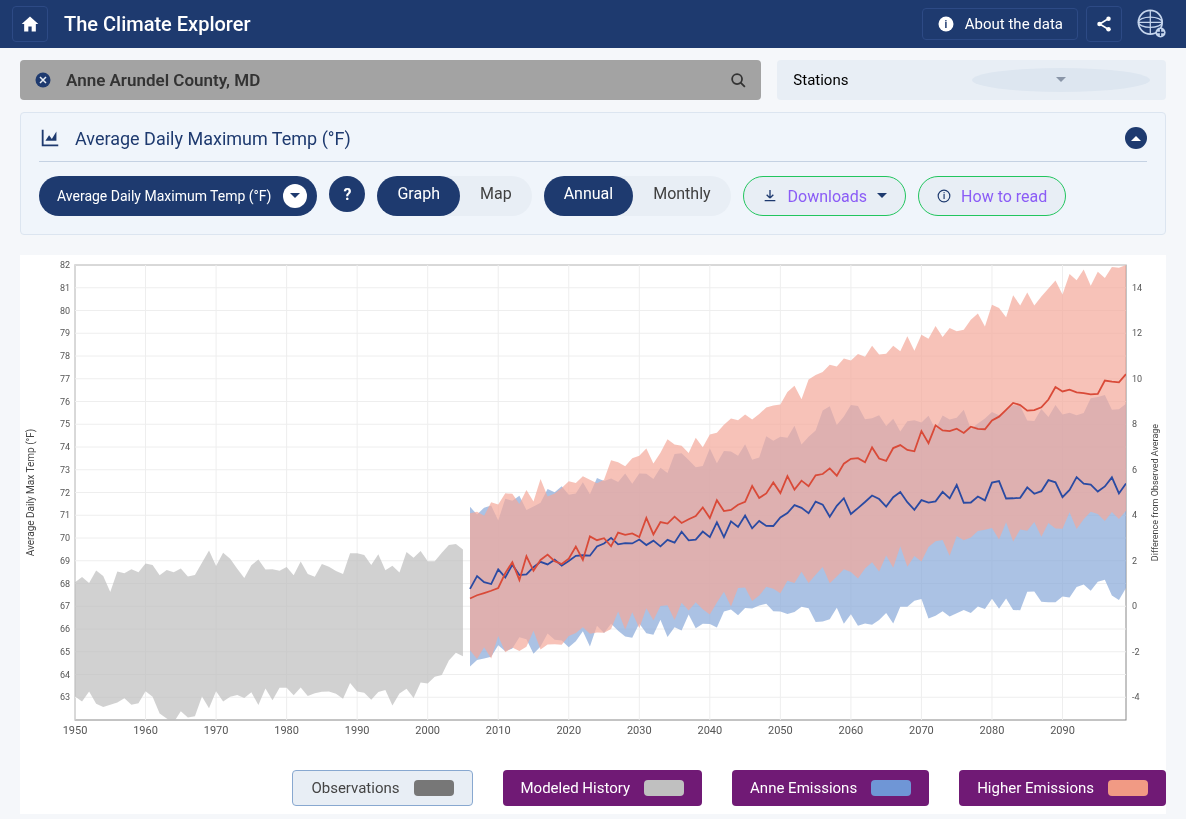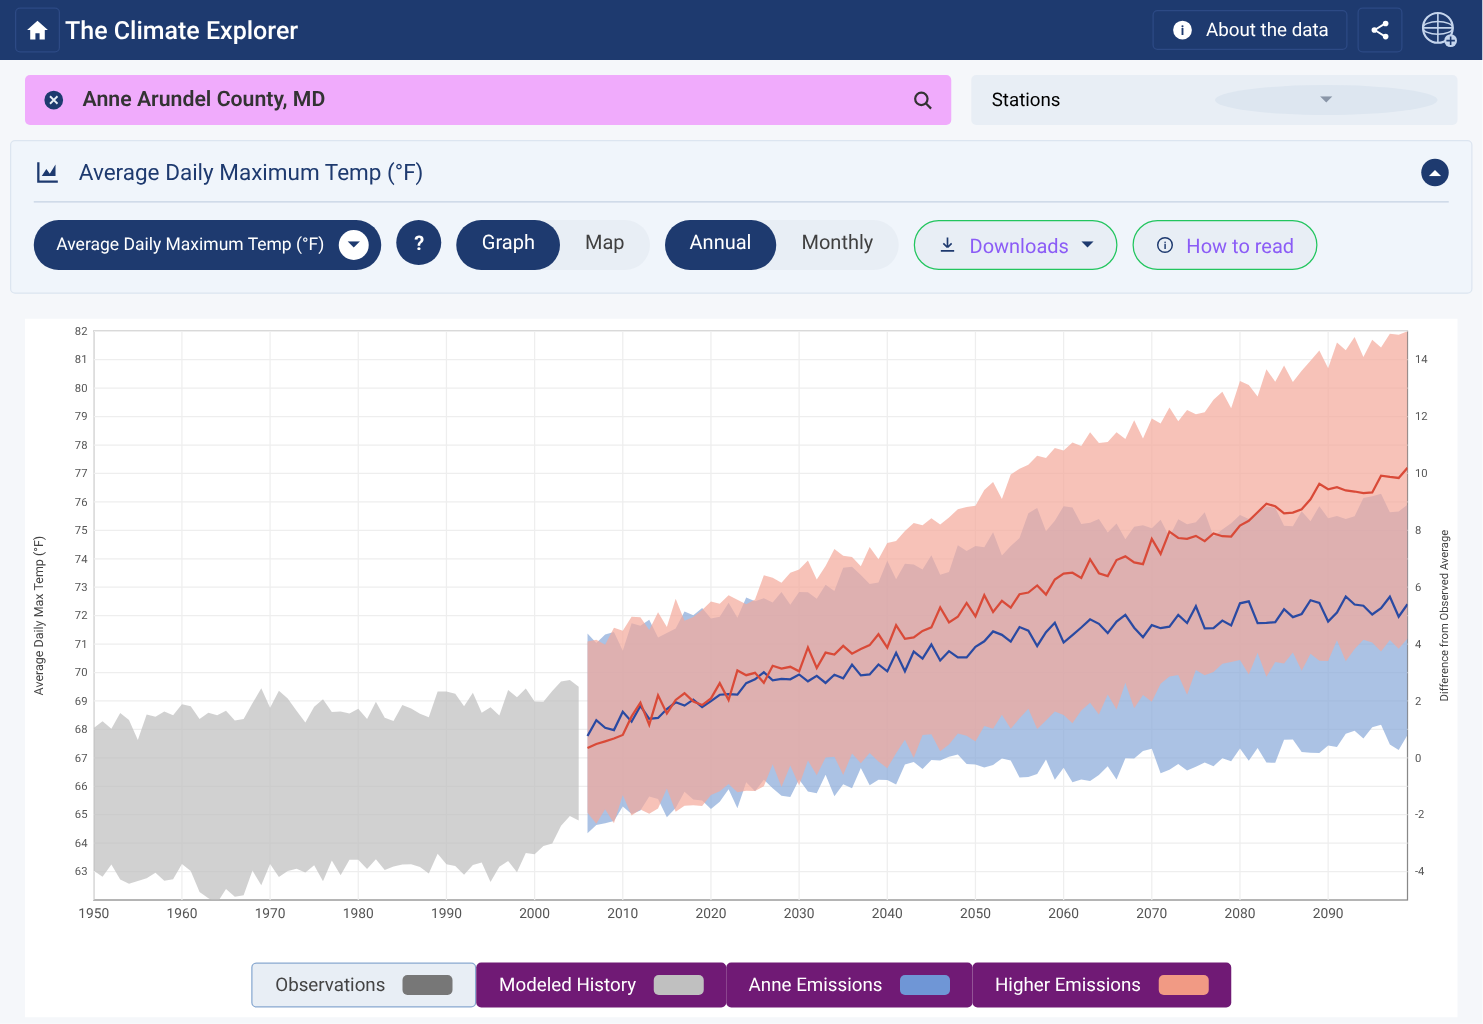--- a/index.html
+++ b/index.html
@@ -1,46 +1,46 @@
 <!DOCTYPE html>
 <html><head>
 <meta charset="utf-8">
 <style>
 * { box-sizing: border-box; margin: 0; padding: 0; font-family: -apple-system, BlinkMacSystemFont, "Segoe UI", Roboto, Arial, sans-serif; }
 body { background: #f5f7fa; }
 .header { background: #1e3a6f; color: #fff; display: flex; align-items: center; padding: 8px 12px; height: 48px; }
 .home-btn { background: #1e3a6f; border: 1px solid #2d4a85; border-radius: 4px; width: 36px; height: 36px; display: flex; align-items: center; justify-content: center; cursor: pointer; }
-.app-title { font-size: 20px; font-weight: 500; margin-left: 4px; flex: 1; }
+.app-title { font-size: 20px; font-weight: 500; margin-left: 16px; flex: 1; }
 .about-btn { background: #1e3a6f; border: 1px solid #2d4a85; border-radius: 4px; padding: 6px 14px; display: flex; align-items: center; gap: 10px; cursor: pointer; color: #fff; font-size: 15px; }
 .share-btn, .globe-btn { background: #1e3a6f; border: 1px solid #2d4a85; border-radius: 4px; width: 36px; height: 36px; display: flex; align-items: center; justify-content: center; cursor: pointer; margin-left: 8px; }
 .globe-btn { border: none; background: transparent; width: 44px; }
 .topbar { display: flex; gap: 16px; padding: 12px 20px; }
-.loc-bar { flex: 2; background: #f0abfc; border-radius: 4px; display: flex; align-items: center; padding: 8px 14px; }
+.loc-bar { flex: 2; background: #a3a3a3; border-radius: 4px; display: flex; align-items: center; padding: 8px 14px; }
 .loc-clear { color: #1e3a6f; cursor: pointer; margin-right: 14px; }
 .loc-text { font-size: 17px; font-weight: 600; color: #333; flex: 1; }
 .loc-search { color: #333; cursor: pointer; }
 .stations-bar { flex: 1; background: #e8eef5; border-radius: 4px; display: flex; align-items: center; padding: 8px 16px; color: #000000; font-size: 15px; cursor: pointer; }
 .stations-bar span { flex: 1; }
 .stations-caret { width: 24px; height: 24px; background: #dde6f0; border-radius: 50%; display: flex; align-items: center; justify-content: center; }
-.panel { margin: 0 8px 20px; background: #f0f5fb; border: 1px solid #dce5f0; border-radius: 4px; padding: 14px 18px 18px; }
+.panel { margin: 0 20px 20px; background: #f0f5fb; border: 1px solid #dce5f0; border-radius: 4px; padding: 14px 18px 18px; }
 .panel-head { display: flex; align-items: center; gap: 14px; border-bottom: 1px solid #c5d2e3; padding-bottom: 12px; }
 .panel-title { font-size: 18px; color: #1e3a6f; flex: 1; }
 .panel-caret { width: 22px; height: 22px; background: #1e3a6f; border-radius: 50%; display: flex; align-items: center; justify-content: center; cursor: pointer; }
 .controls { display: flex; gap: 12px; margin-top: 14px; flex-wrap: wrap; }
 .pill { border-radius: 20px; display: flex; align-items: center; overflow: hidden; font-size: 14px; }
 .pill-primary { background: #1e3a6f; color: #fff; padding: 8px 10px 8px 18px; gap: 12px; cursor: pointer; }
 .pill-primary-caret { width: 24px; height: 24px; background: #fff; border-radius: 50%; display: flex; align-items: center; justify-content: center; }
 .help-btn { width: 36px; height: 36px; background: #1e3a6f; border-radius: 50%; color: #fff; display: flex; align-items: center; justify-content: center; font-weight: bold; cursor: pointer; }
 .toggle { background: #e8eef5; border-radius: 20px; display: flex; }
 .toggle-seg { padding: 8px 20px; border-radius: 20px; cursor: pointer; }
 .toggle-seg.active { background: #1e3a6f; color: #fff; }
 .toggle-seg:not(.active) { color: #404040; }
 .outline-btn { background: #e8eef5; border: 1px solid #22c55e; border-radius: 20px; padding: 8px 18px; display: flex; align-items: center; gap: 10px; color: #8b5cf6; cursor: pointer; }
 .chart-area { background: #fff; margin: 0 20px; position: relative; }
-.legend { display: flex; justify-content: center; padding: 20px 0 8px; }
+.legend { display: flex; gap: 30px; justify-content: flex-end; padding: 20px 0 8px; }
 .legend-item { border-radius: 4px; padding: 8px 18px; display: flex; align-items: center; gap: 14px; font-size: 15px; cursor: pointer; }
 .legend-item.obs { background: #e8eef5; border: 1.5px solid #88a8d0; color: #444; }
 .legend-item.dark { background: #701a75; color: #fff; }
 .swatch { width: 40px; height: 16px; border-radius: 4px; }
 svg { display: block; }
 .icon { fill: currentColor; }
 </style>
 </head>
 <body>
 

